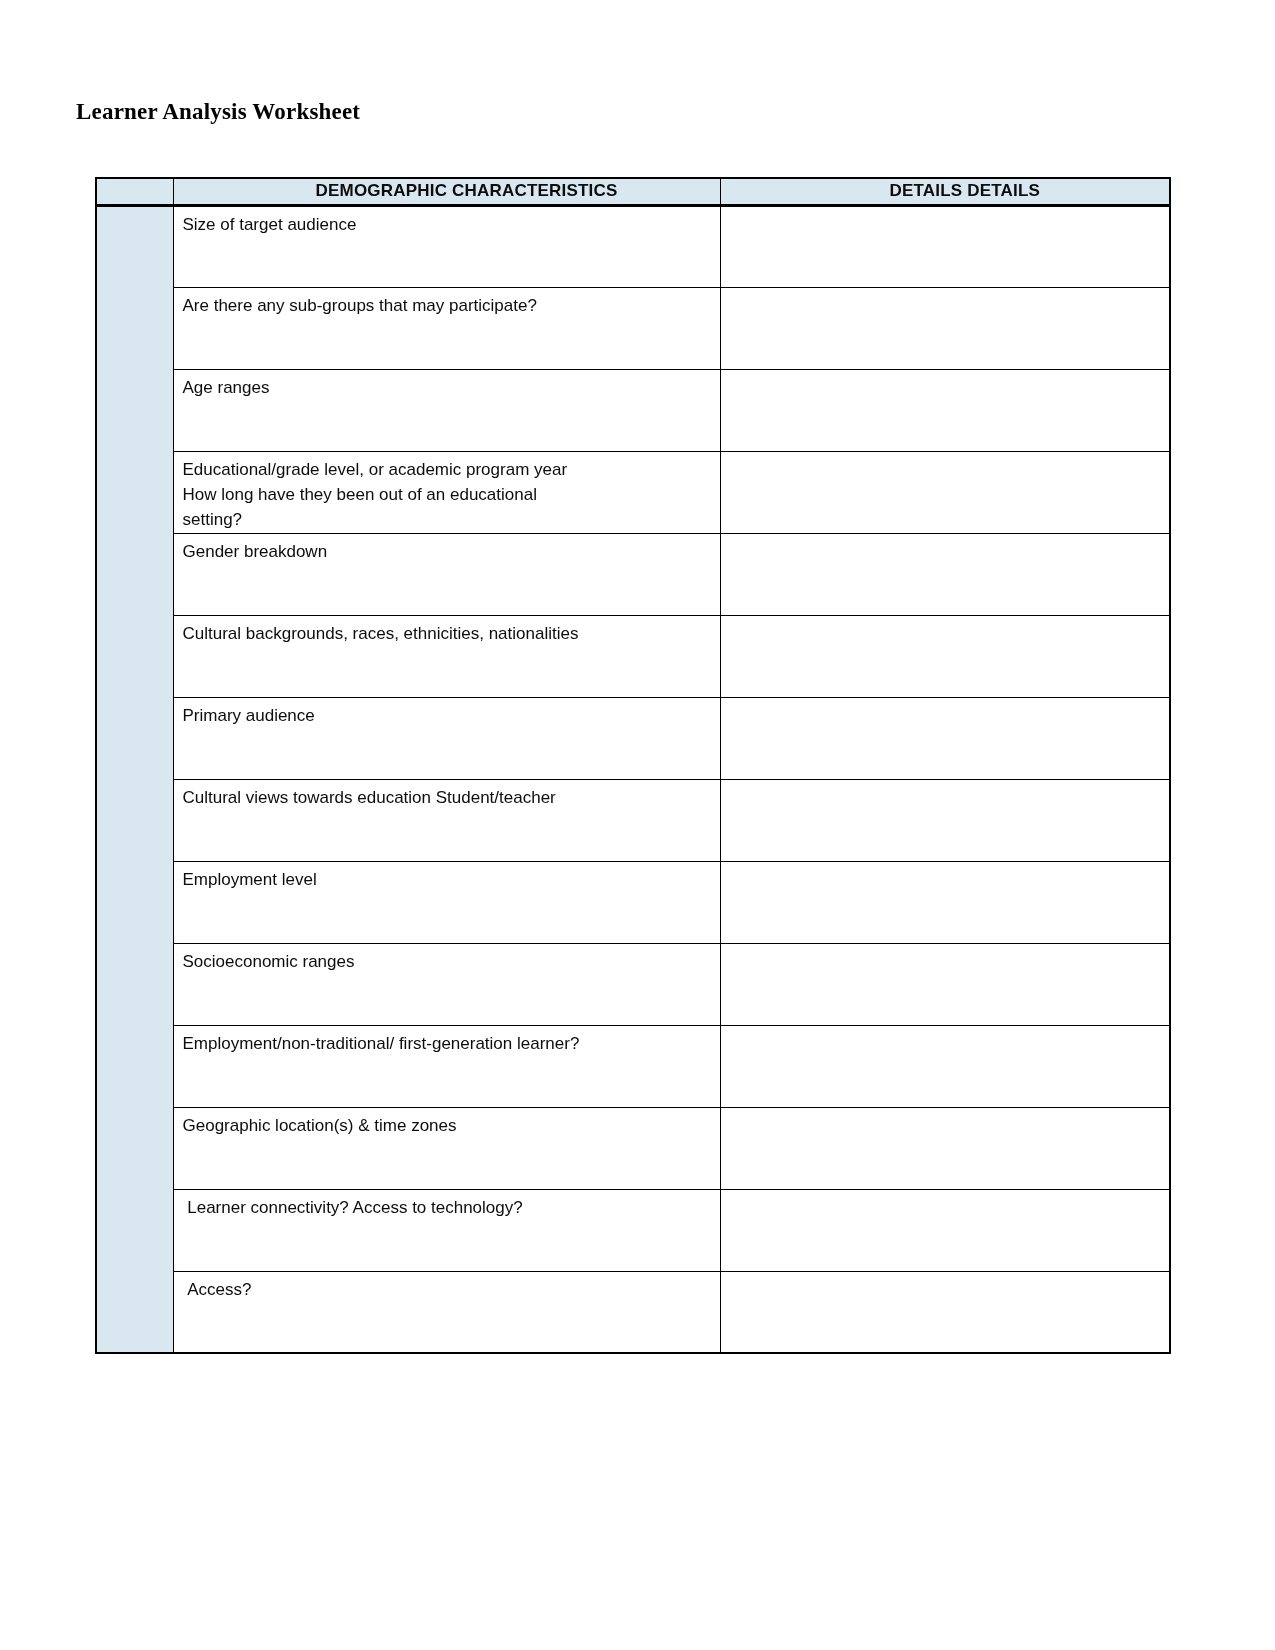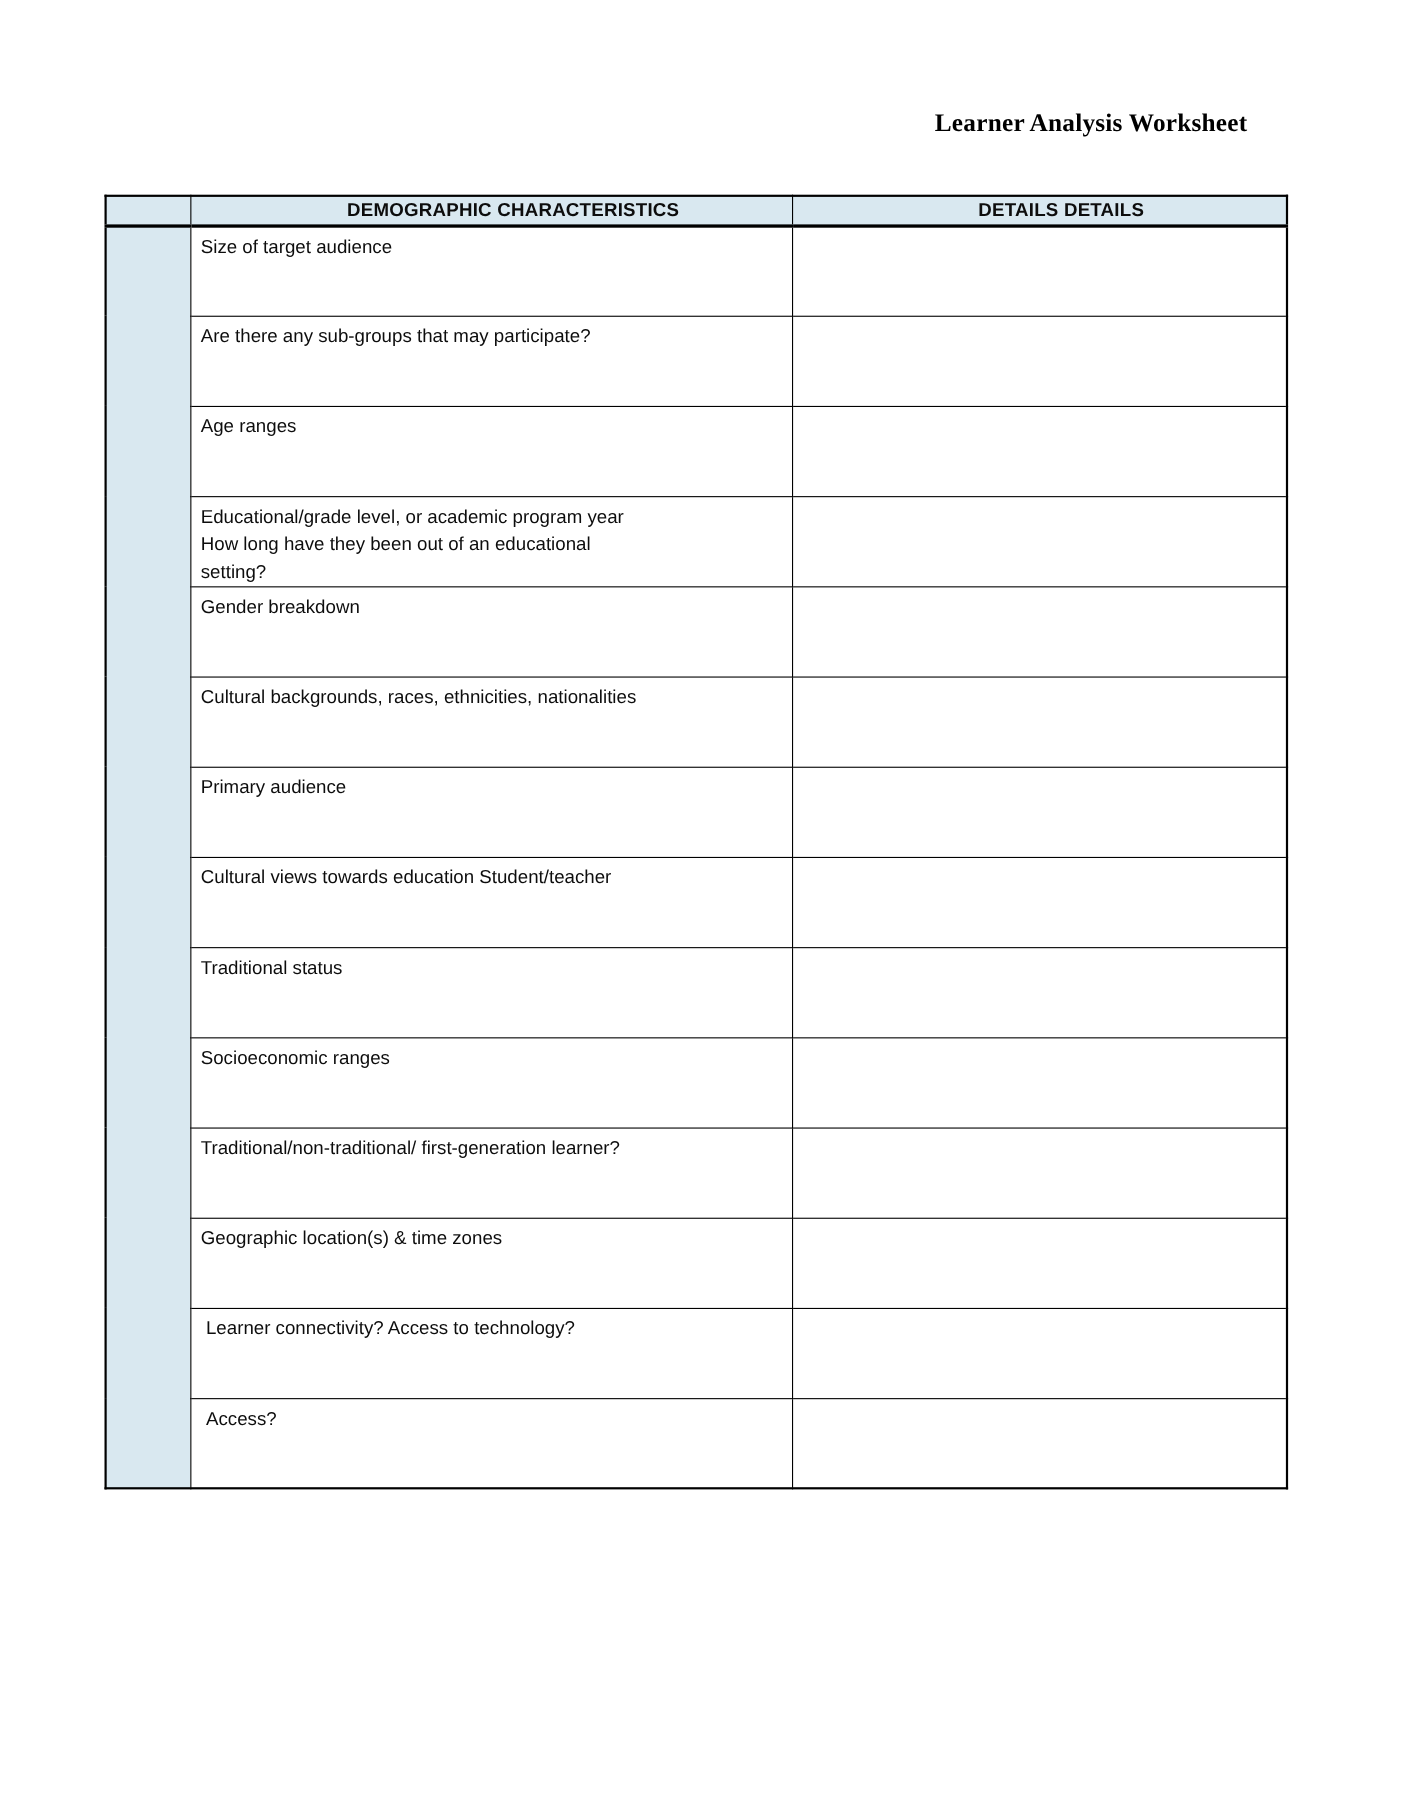--- a/index.html
+++ b/index.html
@@ -11,23 +11,23 @@
     height: 1650px;
     background: #ffffff;
     font-family: "Liberation Sans", sans-serif;
     color: #000000;
     overflow: hidden;
   }
 
   .doc-title {
     position: absolute;
     top: 99px;
-    left: 60px;
+    left: 76px;
     width: 1074px;
-    text-align: right;
+    text-align: left;
     font-family: "Liberation Serif", serif;
     font-weight: bold;
     font-size: 23px;
     letter-spacing: 0.2px;
     color: #000000;
   }
 
   table.worksheet-table {
     position: absolute;
     top: 177px;
@@ -134,29 +134,29 @@
         </tr>
         <tr>
           <td class="char-cell">Primary audience</td>
           <td class="details-cell"></td>
         </tr>
         <tr>
           <td class="char-cell">Cultural views towards education Student/teacher</td>
           <td class="details-cell"></td>
         </tr>
         <tr>
-          <td class="char-cell">Traditional status</td>
+          <td class="char-cell">Employment level</td>
           <td class="details-cell"></td>
         </tr>
         <tr>
           <td class="char-cell">Socioeconomic ranges</td>
           <td class="details-cell"></td>
         </tr>
         <tr>
-          <td class="char-cell">Traditional/non-traditional/ first-generation learner?</td>
+          <td class="char-cell">Employment/non-traditional/ first-generation learner?</td>
           <td class="details-cell"></td>
         </tr>
         <tr>
           <td class="char-cell">Geographic location(s) &amp; time zones</td>
           <td class="details-cell"></td>
         </tr>
         <tr>
           <td class="char-cell"> Learner connectivity? Access to technology?</td>
           <td class="details-cell"></td>
         </tr>

